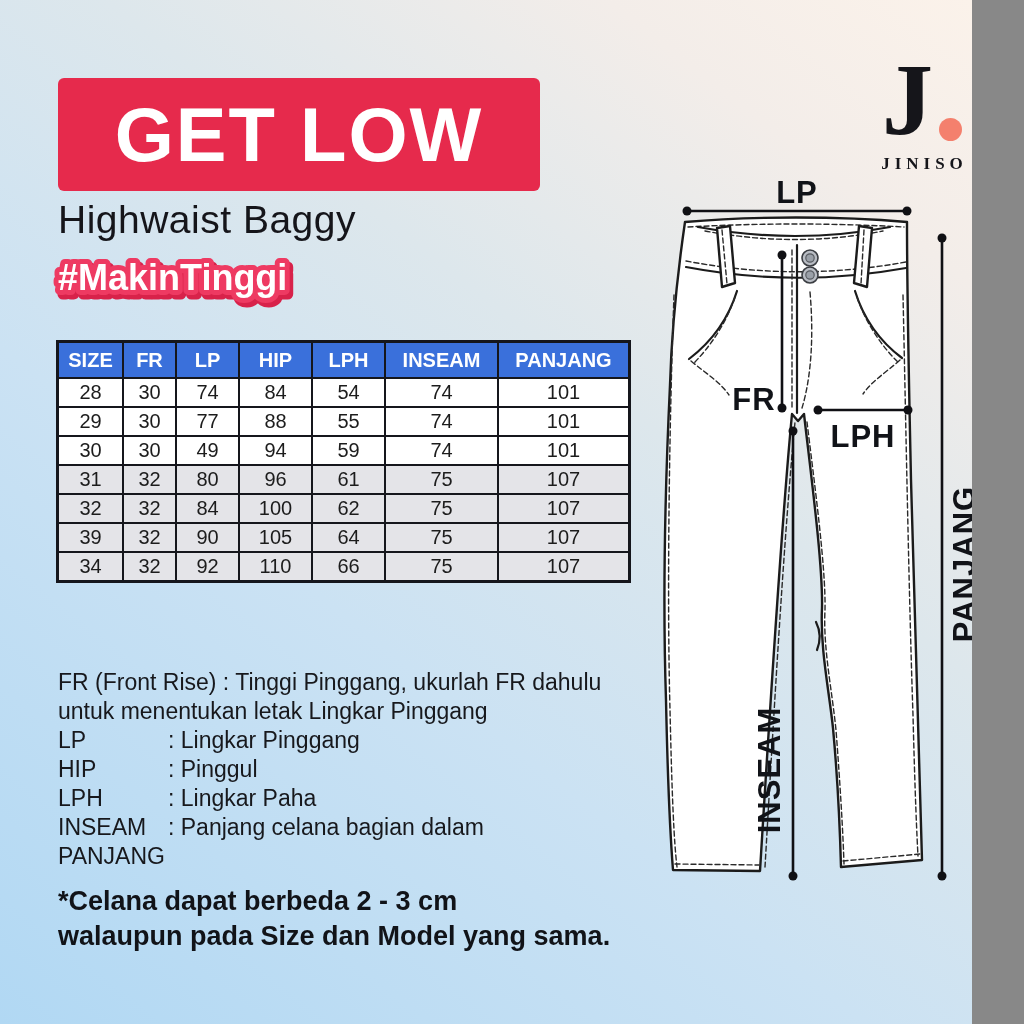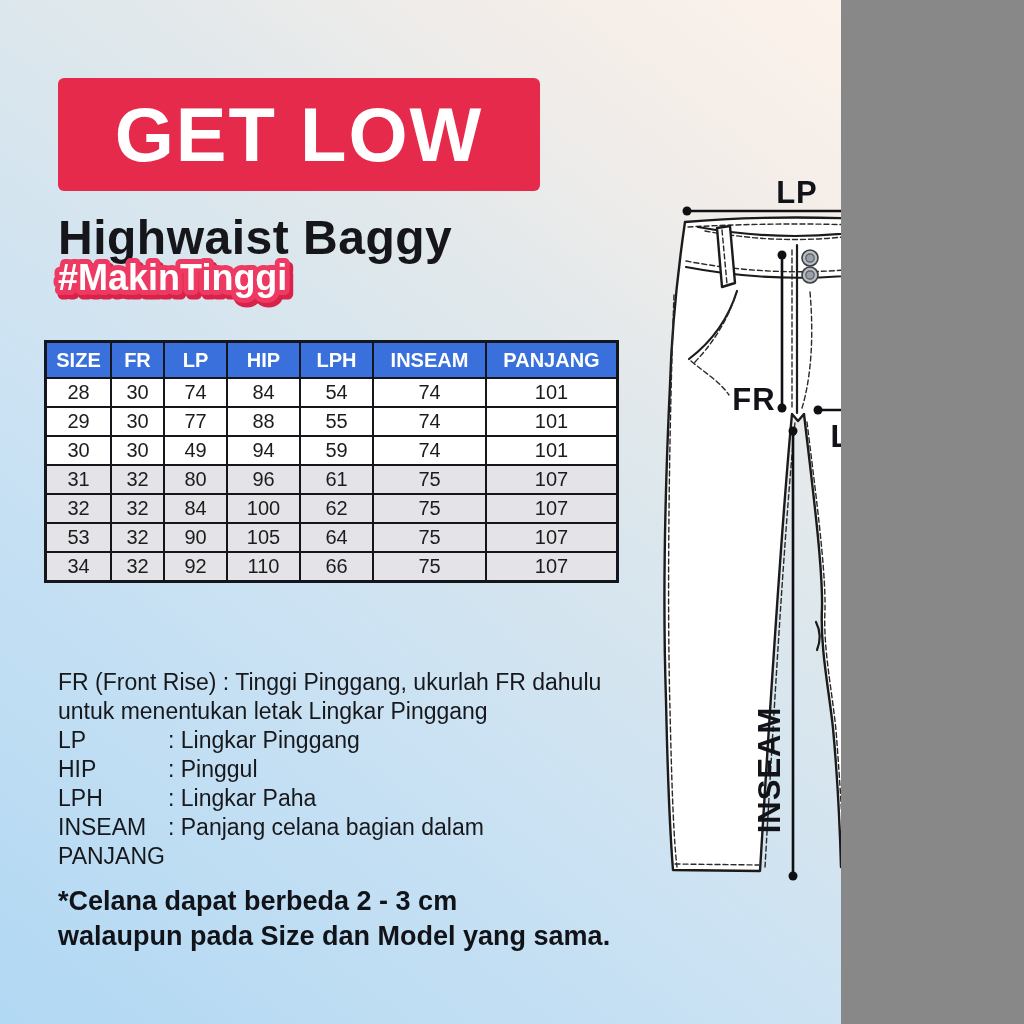--- a/index.html
+++ b/index.html
@@ -1,34 +1,34 @@
 <!DOCTYPE html>
 <html><head>
 <meta charset="utf-8">
 <style>
   html,body{margin:0;padding:0;background:#888;}
   .canvas{
-    position:relative;width:841px;height:1024px;overflow:hidden;
+    position:relative;width:972px;height:1024px;overflow:hidden;
     font-family:"Liberation Sans",sans-serif;color:#17181c;
     background:linear-gradient(218deg,#fbf2ea 0%,#f3ede9 16%,#dde7ec 38%,#cbe2f3 62%,#b1d8f3 100%);
   }
   
   .banner{position:absolute;left:58px;top:78px;width:482px;height:113px;background:#E62A4C;
     border-radius:6px;display:flex;align-items:center;justify-content:center;}
   .banner-text{font-size:76px;font-weight:800;color:#ffffff;letter-spacing:2px;}
-  .product-name{position:absolute;left:58px;top:210px;font-size:48px;font-weight:700;color:#15151a;letter-spacing:0.5px;}
+  .product-name{position:absolute;left:58px;top:198px;font-size:39px;font-weight:400;color:#15151a;letter-spacing:0.5px;}
   .hashtag-svg{position:absolute;left:50px;top:248px;}
   
   .logo{position:absolute;left:850px;top:50px;width:144px;text-align:center;color:#15151a;}
   .logo-mark{display:flex;align-items:flex-end;justify-content:center;height:98px;}
   .logo-j{font-family:"Liberation Serif",serif;font-weight:700;font-size:102px;line-height:0.94;}
   .logo-dot{width:23px;height:23px;border-radius:50%;background:#F4806D;margin:0 0 7px 6px;}
   .logo-name{font-family:"Liberation Serif",serif;font-weight:700;font-size:17px;letter-spacing:5px;margin-top:6px;padding-left:5px;text-align:center;}
   
-  .size-table{position:absolute;left:44px;top:340px;border-collapse:collapse;table-layout:fixed;border:3px solid #15161c;}
+  .size-table{position:absolute;left:56px;top:340px;border-collapse:collapse;table-layout:fixed;border:3px solid #15161c;}
   .size-table th,.size-table td{border:2px solid #15161c;text-align:center;padding:0;}
   .size-table th{background:#3A70DB;color:#ffffff;font-size:20px;font-weight:700;height:34px;}
   .size-table td{font-size:20px;height:27px;background:#ffffff;color:#1c1c1c;}
   .size-table tr.alt td{background:#E4E4E8;}
   .size-table th:nth-child(1){width:63px}.size-table th:nth-child(2){width:51px}
   .size-table th:nth-child(3){width:61px}.size-table th:nth-child(4){width:71px}
   .size-table th:nth-child(5){width:71px}.size-table th:nth-child(6){width:111px}
   .size-table th:nth-child(7){width:129px}
   
   .legend{position:absolute;left:58px;top:652px;width:584px;font-size:23px;line-height:29px;color:#17181c;}
@@ -121,21 +121,21 @@
         <tr class="alt">
           <td>32</td>
           <td>32</td>
           <td>84</td>
           <td>100</td>
           <td>62</td>
           <td>75</td>
           <td>107</td>
         </tr>
         <tr class="alt">
-          <td>53</td>
+          <td>39</td>
           <td>32</td>
           <td>90</td>
           <td>105</td>
           <td>64</td>
           <td>75</td>
           <td>107</td>
         </tr>
         <tr class="alt">
           <td>34</td>
           <td>32</td>

